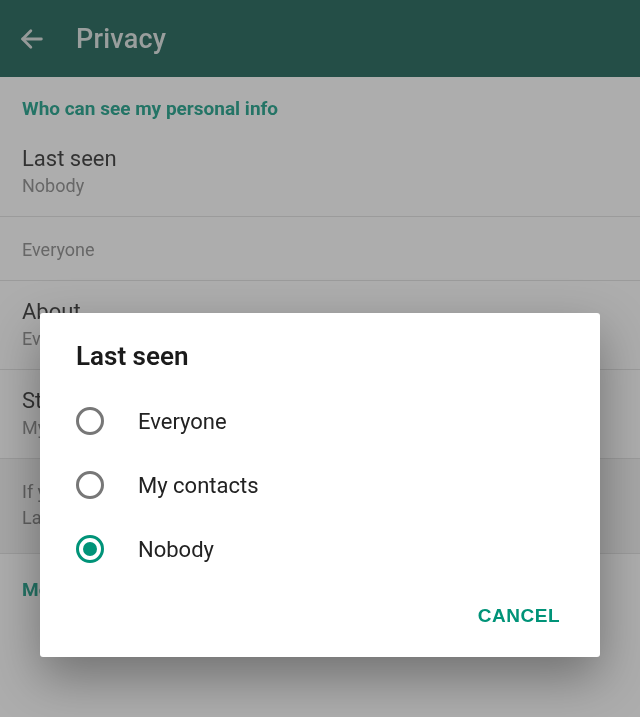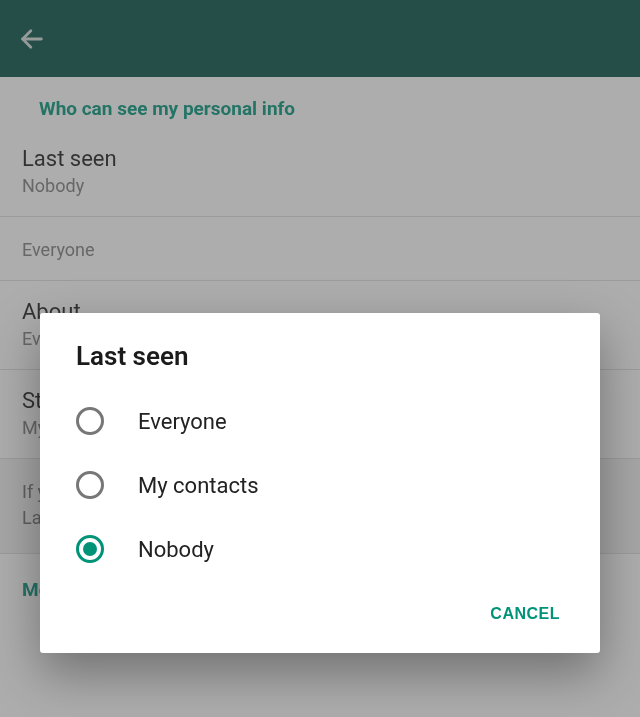--- a/index.html
+++ b/index.html
@@ -11,21 +11,21 @@
     align-items: center;
     padding: 0 18px;
     gap: 30px;
   }
   .app-bar .back-icon { color: #cfd8d6; display: flex; align-items: center; }
   .app-bar-title { color: #d6dedc; font-size: 27px; font-weight: 500; letter-spacing: .2px; }
   .section-header {
     color: #009378;
     font-weight: 700;
     font-size: 19px;
-    padding: 20px 39px 8px;
+    padding: 20px 22px 8px;
   }
   .list { background: #fafafa; }
   .row {
     padding: 18px 22px 20px;
     border-bottom: 1px solid #d9d9d9;
     background: #fafafa;
   }
   .row-title { font-size: 22px; color: #1b1b1b; }
   .row-sub   { font-size: 18px; color: #7a7a7a; margin-top: 4px; }
   .info-row {
@@ -84,37 +84,38 @@
     border-radius: 50%;
   }
   .radio-label { font-size: 22px; color: #222; }
   .dialog-actions {
     display: flex; justify-content: flex-end;
     padding: 14px 28px 8px;
   }
   .flat-btn {
     color: #009378;
     font-weight: 700;
-    font-size: 16px;
+    font-size: 19px;
     letter-spacing: .5px;
     background: none; border: none;
     padding: 10px 12px;
     cursor: pointer;
   }
 </style>
 </head>
 <body>
 
 <div class="app-bar">
   <span class="back-icon">
     <svg width="28" height="28" viewBox="0 0 24 24" fill="none" stroke="currentColor" stroke-width="2.4" stroke-linecap="round" stroke-linejoin="round">
         <line x1="20" y1="12" x2="4" y2="12"></line>
         <polyline points="11 5 4 12 11 19"></polyline>
       </svg>
   </span>
+  <span class="app-bar-title">Privacy</span>
 </div>
 
 <div class="section-header">Who can see my personal info</div>
 
 <div class="list">
   <div class="row">
     <div class="row-title">Last seen</div>
     <div class="row-sub">Nobody</div>
   </div>
   <div class="row">

